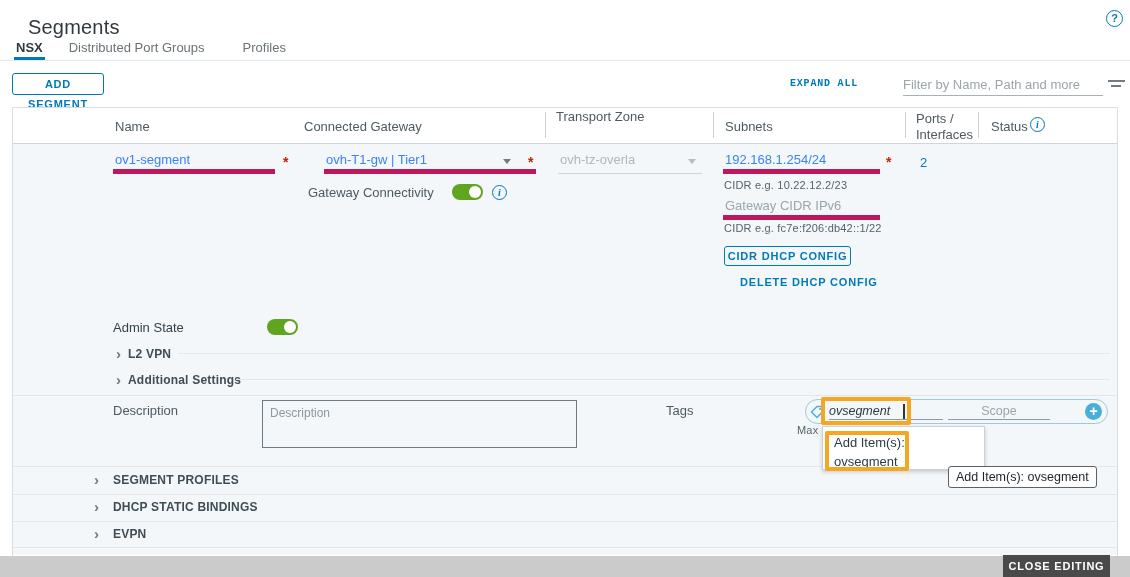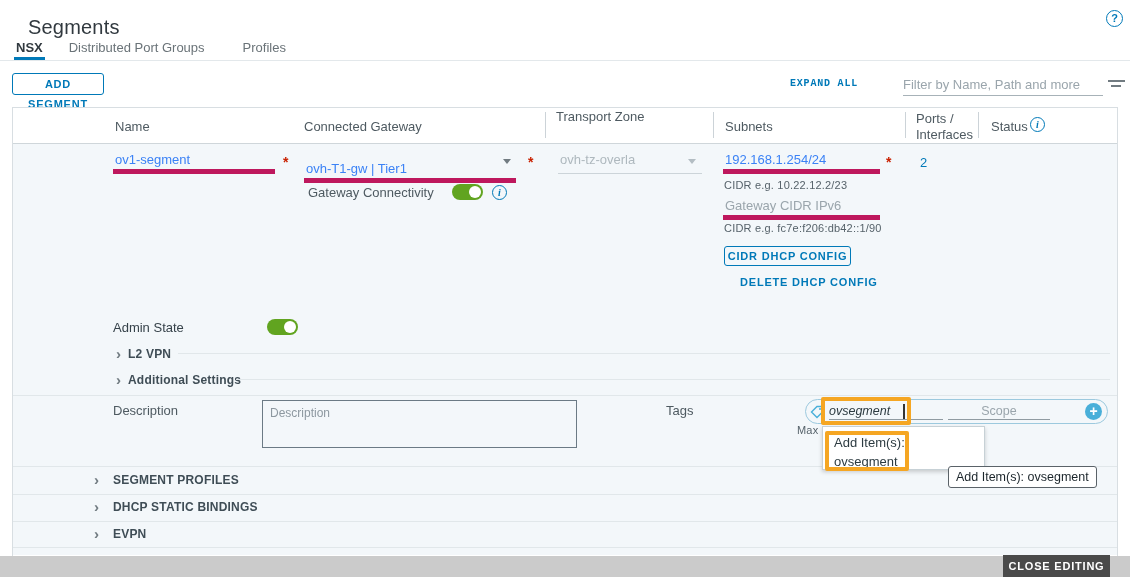--- a/index.html
+++ b/index.html
@@ -146,41 +146,41 @@
   <div class="abs col-h" style="left:991px; top:119px;">Status</div>
   <div class="abs info-badge" style="left:1030px; top:117px;">i</div>
   <div class="abs v-div" style="left:545px;"></div>
   <div class="abs v-div" style="left:713px;"></div>
   <div class="abs v-div" style="left:905px;"></div>
   <div class="abs v-div" style="left:978px;"></div>
 
   <input class="abs u-input" style="left: 113px; top: 152px; width: 162px;" value="ov1-segment">
   <div class="abs req" style="left:283px; top:154px;">*</div>
 
-  <div class="abs u-input" style="left:304px; top:152px; width:212px; cursor:pointer;margin-top:9px;">
+  <div class="abs u-input" style="left:324px; top:152px; width:212px; cursor:pointer;">
     <span>ovh-T1-gw | Tier1</span>
   </div>
   <div class="abs caret-down" style="left:503px; top:159px;"></div>
   <div class="abs req" style="left:528px; top:154px;">*</div>
   <div class="abs lbl" style="left:308px; top:185px;">Gateway Connectivity</div>
   <div class="abs toggle" style="left:452px; top:184px;">
       <span class="knob"></span>
     </div>
   <div class="abs info-badge" style="left:492px; top:185px;">i</div>
 
   <div class="abs u-input disabled" style="left:558px; top:152px; width:144px;">
     <span>ovh-tz-overla</span>
   </div>
   <div class="abs caret-down dim" style="left:688px; top:159px;"></div>
 
   <input class="abs u-input" style="left: 723px; top: 152px; width: 157px;" value="192.168.1.254/24">
   <div class="abs req" style="left:886px; top:154px;">*</div>
   <div class="abs hint" style="left:724px; top:179px;">CIDR e.g. 10.22.12.2/23</div>
   <input class="abs u-input" style="left: 723px; top: 198px; width: 157px;" placeholder="Gateway CIDR IPv6">
-  <div class="abs hint" style="left:724px; top:222px;">CIDR e.g. fc7e:f206:db42::1/90</div>
+  <div class="abs hint" style="left:724px; top:222px;">CIDR e.g. fc7e:f206:db42::1/22</div>
   <button class="abs btn-outline" style="left:724px; top:246px; width:127px; height:20px;">CIDR DHCP CONFIG</button>
   <div class="abs blue-link" style="left:740px; top:276px;">DELETE DHCP CONFIG</div>
 
   <div class="abs" style="left:920px; top:155px; font-size:13px; color:#0079b8; cursor:pointer;">2</div>
 
   <div class="abs lbl" style="left:113px; top:320px; color:#36424a;">Admin State</div>
   <div class="abs toggle" style="left:267px; top:319px;">
       <span class="knob"></span>
     </div>
 

